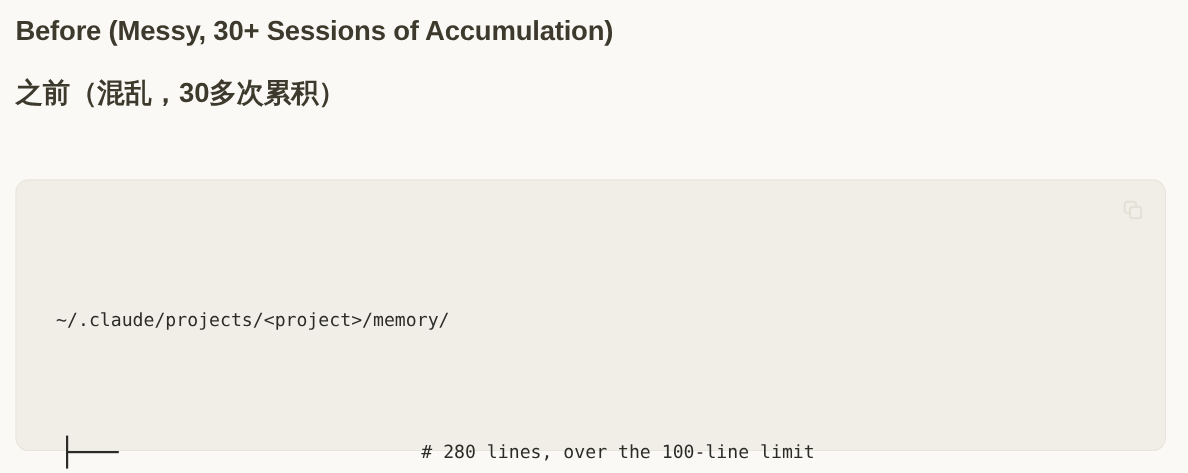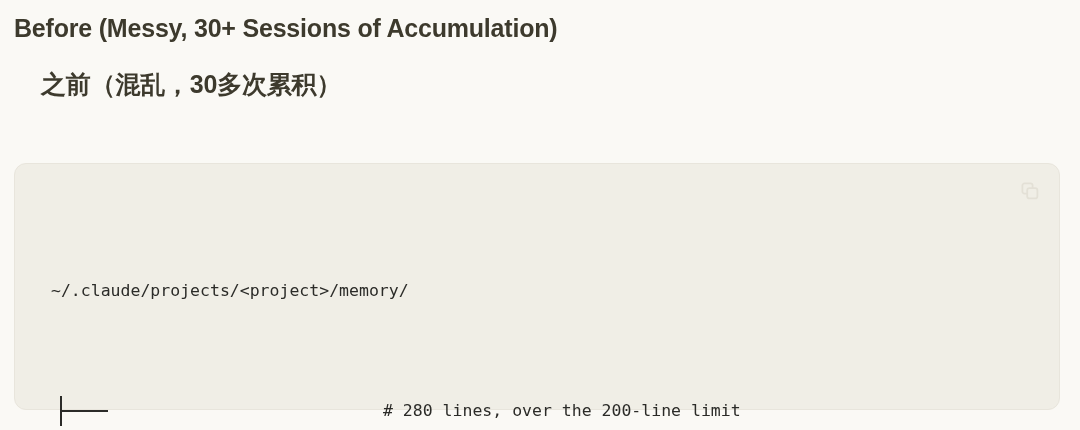--- a/index.html
+++ b/index.html
@@ -22,21 +22,21 @@
   .heading {
     position: absolute;
     left: 14px;
     color: #3d3a2d;
     font-size: 25px;
     font-weight: 600;
     letter-spacing: -0.2px;
     white-space: nowrap;
   }
   #heading-en { top: 14px; }
-  #heading-zh { top: 68px; font-size: 25px; margin-left: 27px; }
+  #heading-zh { top: 68px; font-size: 25px; }
 
   .code-block {
     position: absolute;
     left: 14px;
     top: 163px;
     width: 1046px;
     height: 247px;
     box-sizing: border-box;
     background: #f0eee6;
     border: 1px solid #e8e5dc;
@@ -137,21 +137,21 @@
     </div>
 
     <div class="code-area">
 
       <div class="code-line root-line">~/.claude/projects/&lt;project&gt;/memory/</div>
 
       <div class="tree-row">
         <span class="branch">
           <span class="vline"></span><span class="hline"></span>
         </span>
-        <span class="comment"># 280 lines, over the 200-line limit</span>
+        <span class="comment"># 280 lines, over the 100-line limit</span>
       </div>
 
       
 
       
 
       
 
       
 

